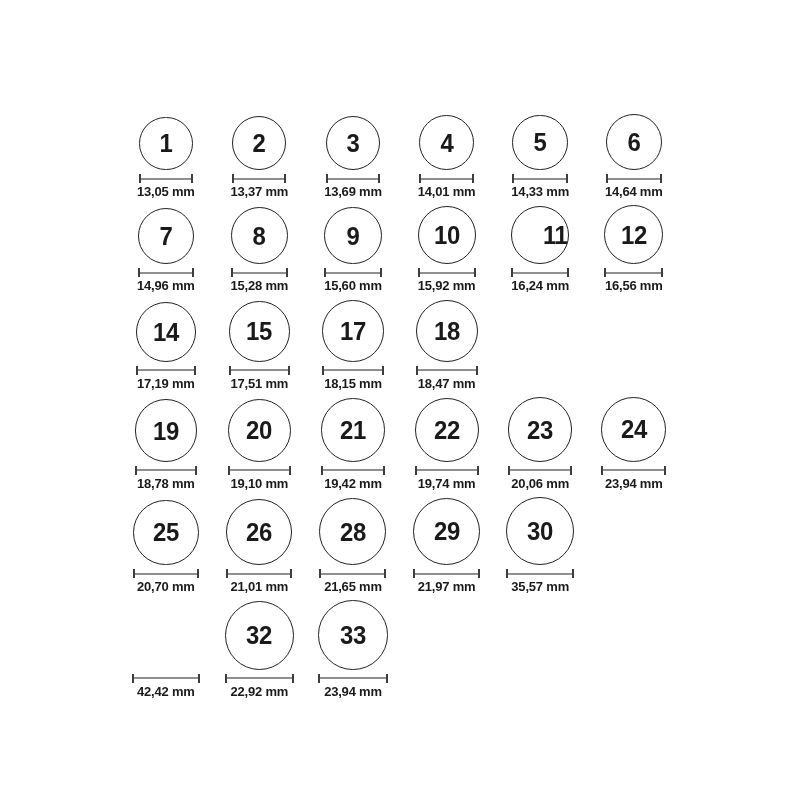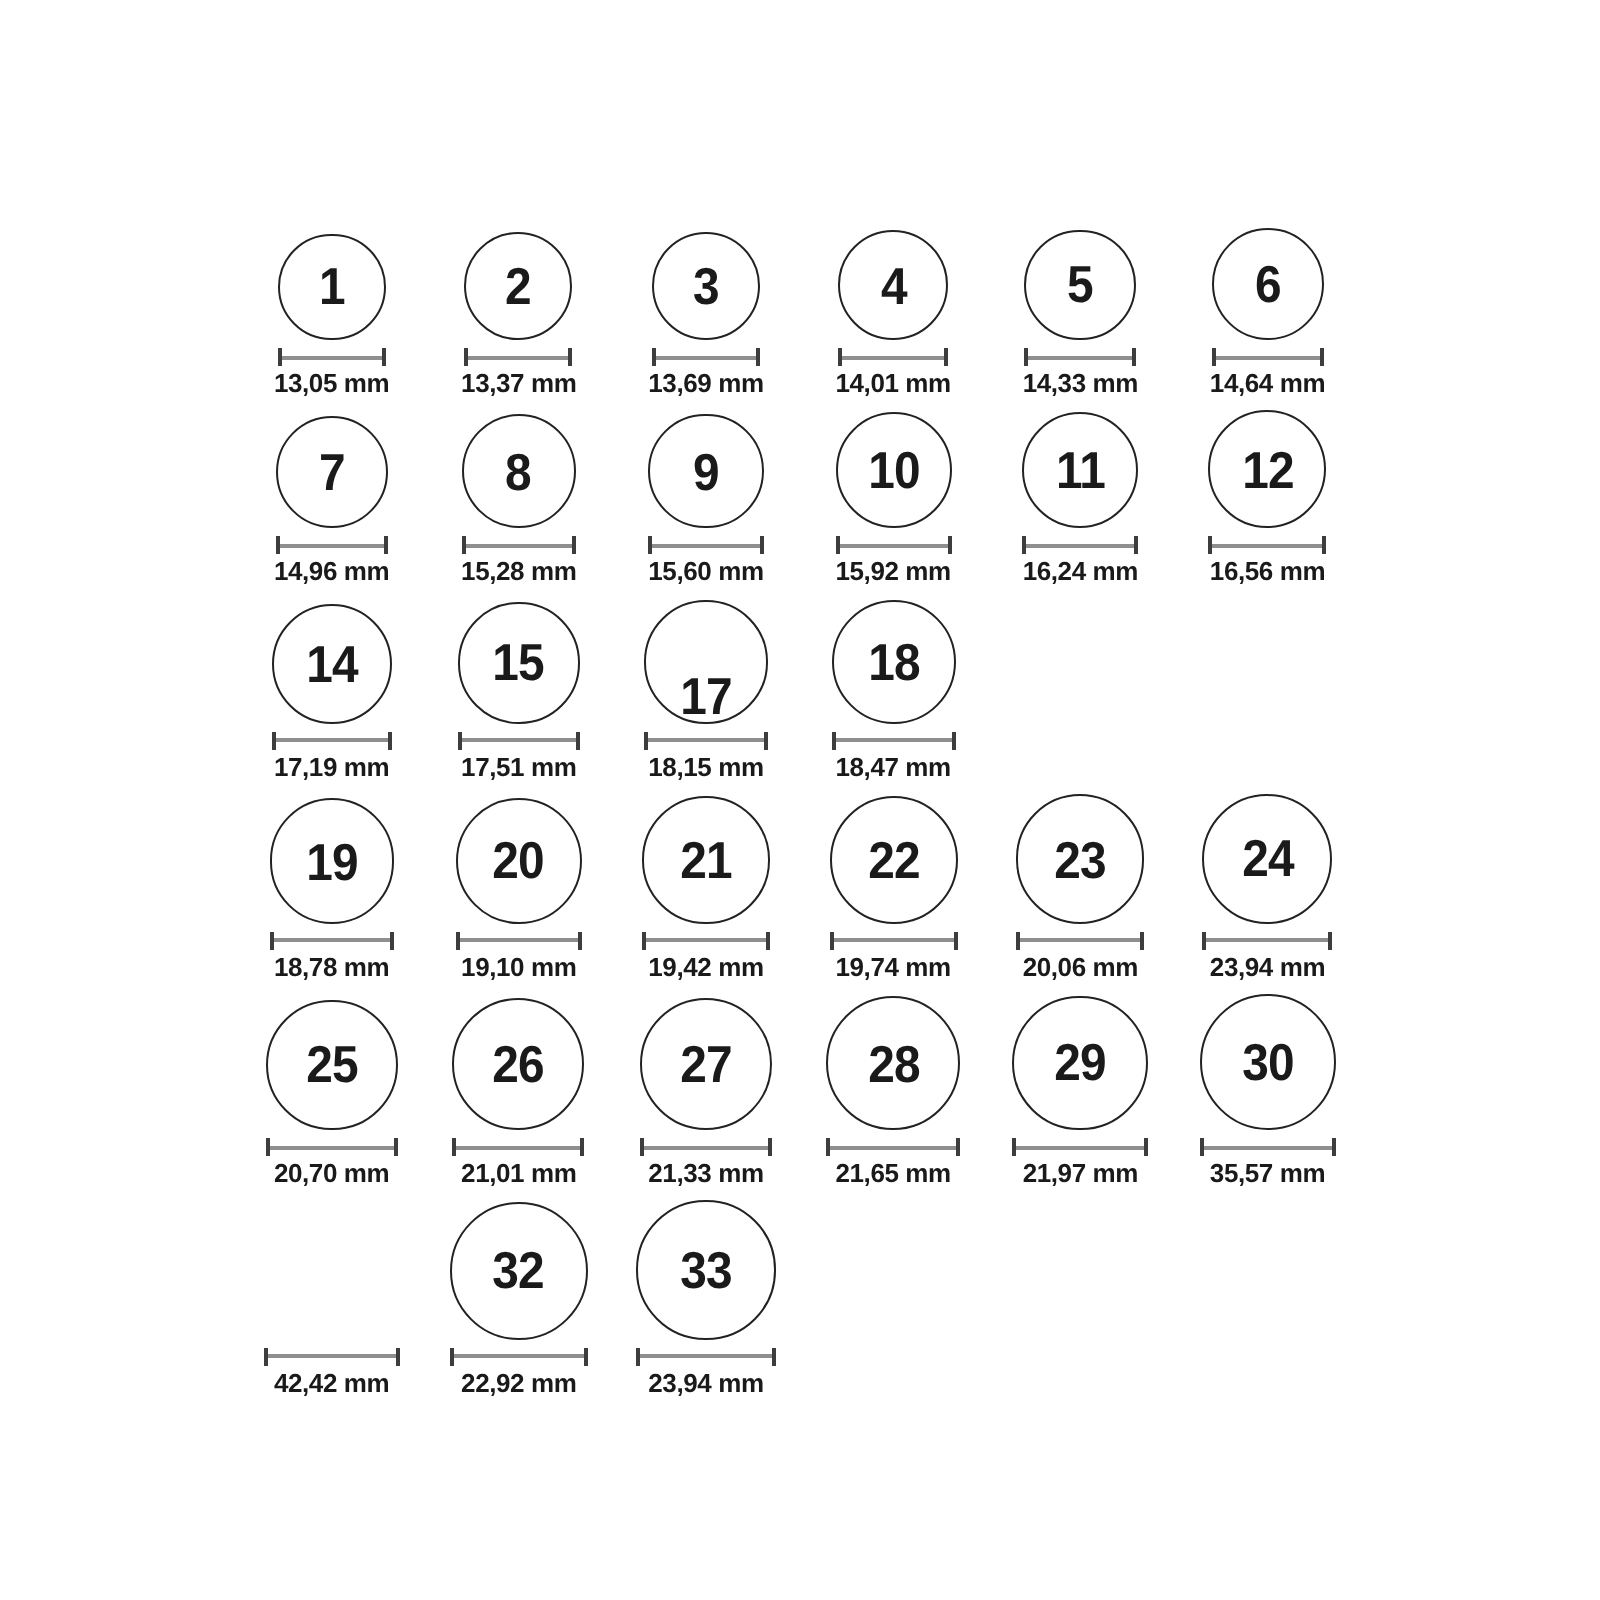--- a/index.html
+++ b/index.html
@@ -195,21 +195,21 @@
               <span class="num">10</span>
             </div>
             <div class="ruler" style="width: 58px;">
               <span class="line"></span>
               <span class="tick left"></span>
               <span class="tick right"></span>
             </div>
             <div class="label">15,92 mm</div>
           </div>
           <div class="cell">
-            <div class="circle" style="width: 58.5px; height: 58.5px;">
+            <div class="circle" style="width: 58.5px; height: 58.5px; justify-content: flex-end;">
               <span class="num">11</span>
             </div>
             <div class="ruler" style="width: 58.5px;">
               <span class="line"></span>
               <span class="tick left"></span>
               <span class="tick right"></span>
             </div>
             <div class="label">16,24 mm</div>
           </div>
           <div class="cell">
@@ -241,21 +241,21 @@
               <span class="num">15</span>
             </div>
             <div class="ruler" style="width: 60.5px;">
               <span class="line"></span>
               <span class="tick left"></span>
               <span class="tick right"></span>
             </div>
             <div class="label">17,51 mm</div>
           </div>
           <div class="cell">
-            <div class="circle" style="width: 61.5px; height: 61.5px; align-items: flex-end;">
+            <div class="circle" style="width: 61.5px; height: 61.5px;">
               <span class="num">17</span>
             </div>
             <div class="ruler" style="width: 61.5px;">
               <span class="line"></span>
               <span class="tick left"></span>
               <span class="tick right"></span>
             </div>
             <div class="label">18,15 mm</div>
           </div>
           <div class="cell">
@@ -353,31 +353,20 @@
           <div class="cell">
             <div class="circle" style="width: 66px; height: 66px;">
               <span class="num">26</span>
             </div>
             <div class="ruler" style="width: 66px;">
               <span class="line"></span>
               <span class="tick left"></span>
               <span class="tick right"></span>
             </div>
             <div class="label">21,01 mm</div>
-          </div>
-          <div class="cell">
-            <div class="circle" style="width: 66.5px; height: 66.5px;">
-              <span class="num">27</span>
-            </div>
-            <div class="ruler" style="width: 66.5px;">
-              <span class="line"></span>
-              <span class="tick left"></span>
-              <span class="tick right"></span>
-            </div>
-            <div class="label">21,33 mm</div>
           </div>
           <div class="cell">
             <div class="circle" style="width: 67px; height: 67px;">
               <span class="num">28</span>
             </div>
             <div class="ruler" style="width: 67px;">
               <span class="line"></span>
               <span class="tick left"></span>
               <span class="tick right"></span>
             </div>

